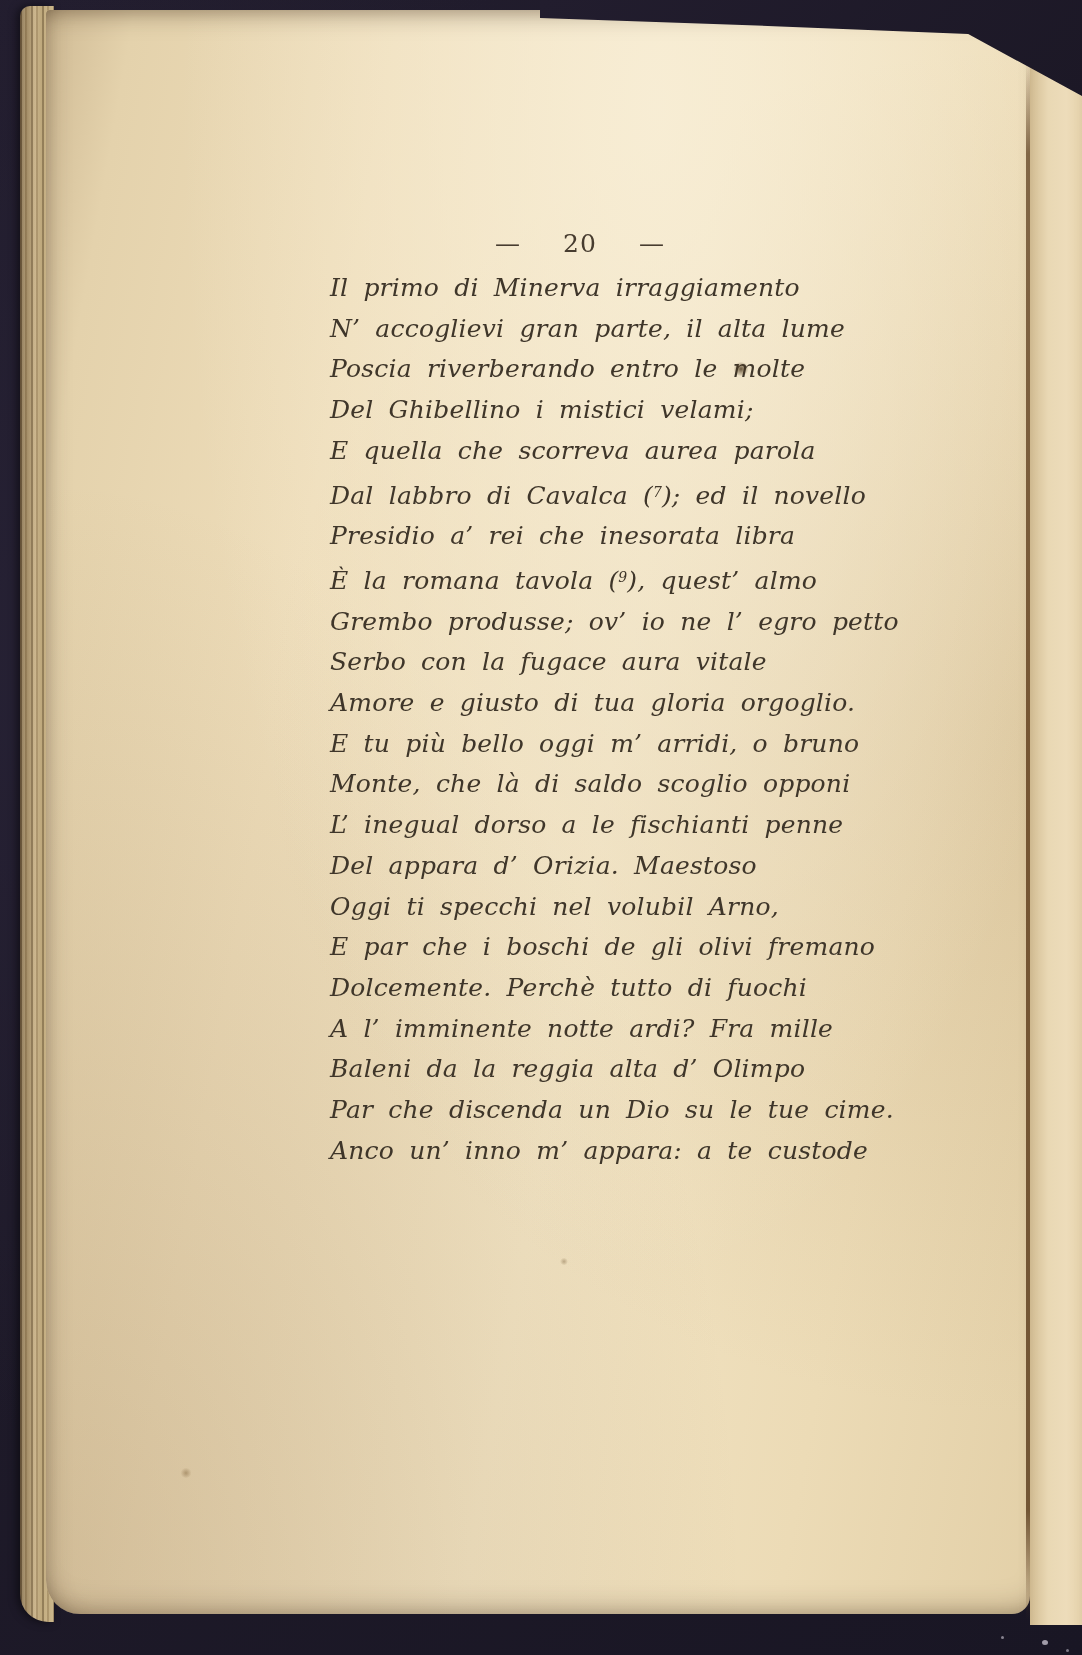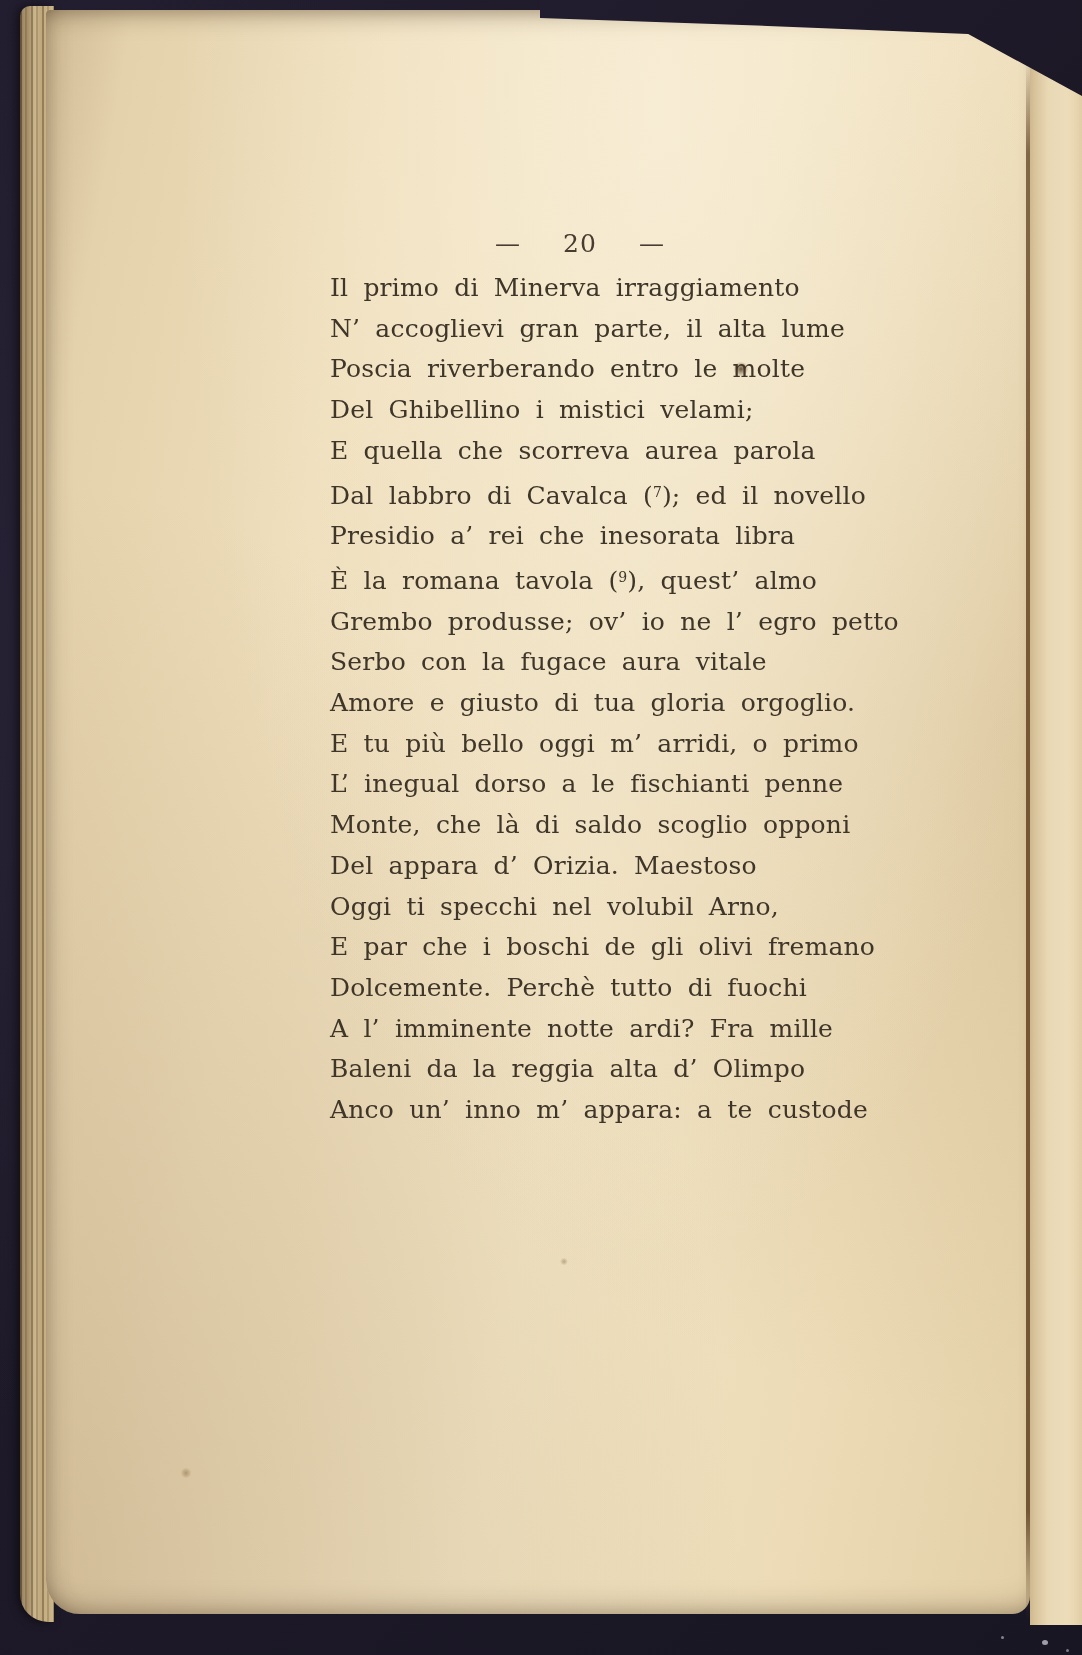--- a/index.html
+++ b/index.html
@@ -60,21 +60,21 @@
   .page-header{
     position:absolute;left:284px;top:219px;width:500px;
     display:flex;justify-content:center;align-items:baseline;gap:42px;
     color:#473c2f;font-size:25px;letter-spacing:1px;
   }
   .poem{
     position:absolute;left:284px;top:258px;width:500px;
     color:#3f362a;font-size:25px;line-height:40.7px;
     word-spacing:0.28em;letter-spacing:0.2px;
   }
-  .poem-line{white-space:nowrap;}
+  .poem-line{white-space:nowrap;font-style:italic;}
   .poem-line sup{font-size:14px;vertical-align:7px;letter-spacing:0;}
   
   .blemish{position:absolute;border-radius:50%;pointer-events:none;}
   .stain-molte{left:733px;top:362px;width:16px;height:14px;
     background:radial-gradient(circle,rgba(72,52,26,.8) 0%, rgba(72,52,26,0) 70%);}
   .stain-top{left:905px;top:14px;width:44px;height:16px;border-radius:50%;
     background:radial-gradient(ellipse,rgba(104,78,46,.4) 0%, rgba(104,78,46,0) 70%);}
   .stain-left-bottom{left:180px;top:1468px;width:12px;height:10px;
     background:radial-gradient(circle,rgba(120,90,50,.45) 0%, rgba(120,90,50,0) 70%);}
   .stain-mid{left:560px;top:1258px;width:8px;height:7px;
@@ -102,29 +102,30 @@
         <div class="poem-line">N’ accoglievi gran parte, il alta lume</div>
         <div class="poem-line">Poscia riverberando entro le molte</div>
         <div class="poem-line">Del Ghibellino i mistici velami;</div>
         <div class="poem-line">E quella che scorreva aurea parola</div>
         <div class="poem-line">Dal labbro di Cavalca (<sup>7</sup>); ed il novello</div>
         <div class="poem-line">Presidio a’ rei che inesorata libra</div>
         <div class="poem-line">È la romana tavola (<sup>9</sup>), quest’ almo</div>
         <div class="poem-line">Grembo produsse; ov’ io ne l’ egro petto</div>
         <div class="poem-line">Serbo con la fugace aura vitale</div>
         <div class="poem-line">Amore e giusto di tua gloria orgoglio.</div>
-        <div class="poem-line">E tu più bello oggi m’ arridi, o primo</div>
+        <div class="poem-line">E tu più bello oggi m’ arridi, o bruno</div>
+        <div class="poem-line">Monte, che là di saldo scoglio opponi</div>
         <div class="poem-line">L’ inegual dorso a le fischianti penne</div>
-        <div class="poem-line">Monte, che là di saldo scoglio opponi</div>
         <div class="poem-line">Del appara d’ Orizia. Maestoso</div>
         <div class="poem-line">Oggi ti specchi nel volubil Arno,</div>
         <div class="poem-line">E par che i boschi de gli olivi fremano</div>
         <div class="poem-line">Dolcemente. Perchè tutto di fuochi</div>
         <div class="poem-line">A l’ imminente notte ardi? Fra mille</div>
         <div class="poem-line">Baleni da la reggia alta d’ Olimpo</div>
+        <div class="poem-line">Par che discenda un Dio su le tue cime.</div>
         <div class="poem-line">Anco un’ inno m’ appara: a te custode</div>
       </div>
   </div>
 
   <div class="blemish stain-molte"></div>
   <div class="blemish stain-top"></div>
   <div class="blemish stain-left-bottom"></div>
   <div class="blemish stain-mid"></div>
 
   <div class="crease"></div>

